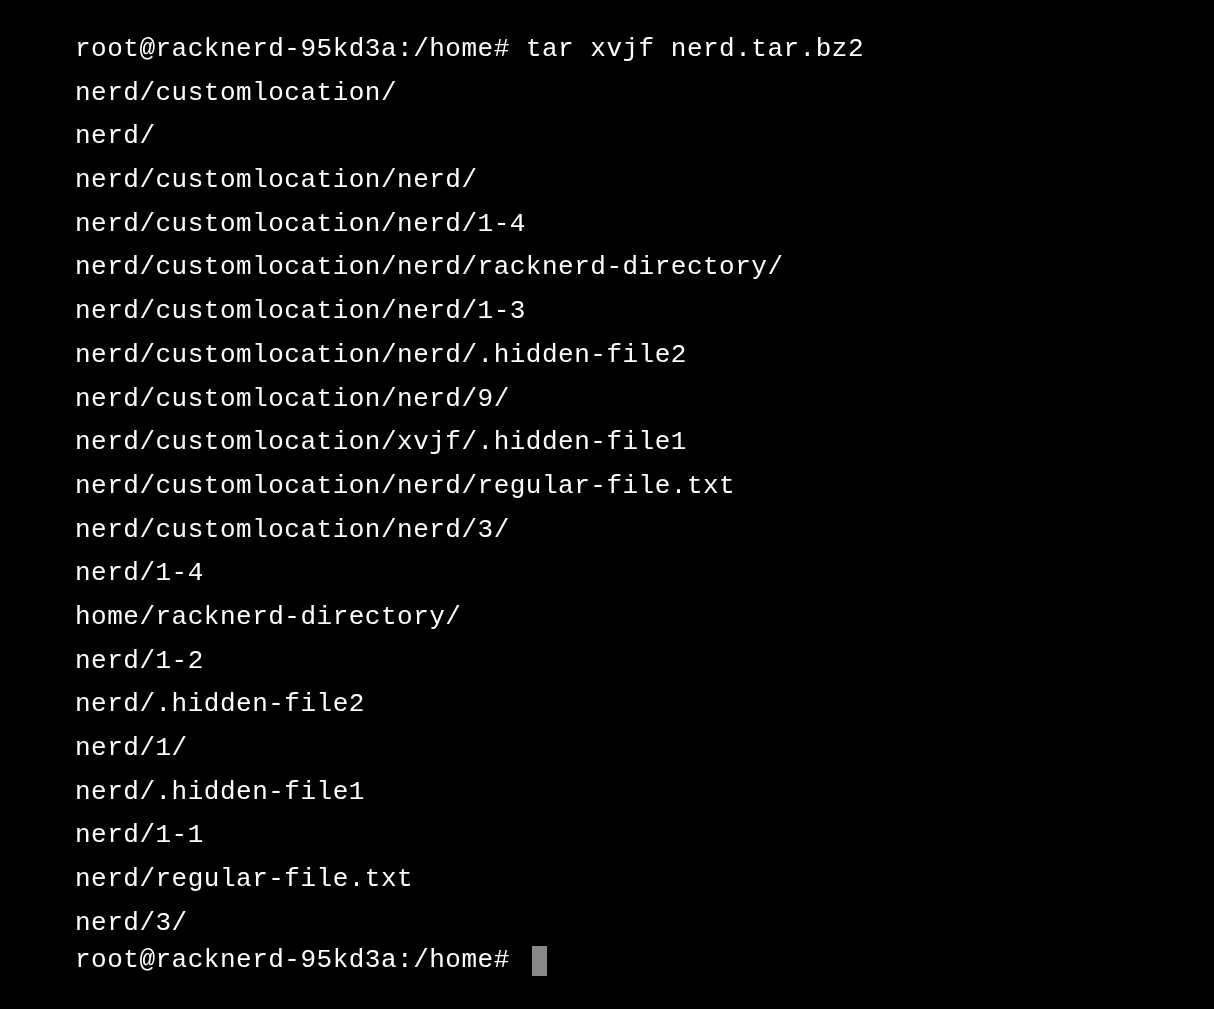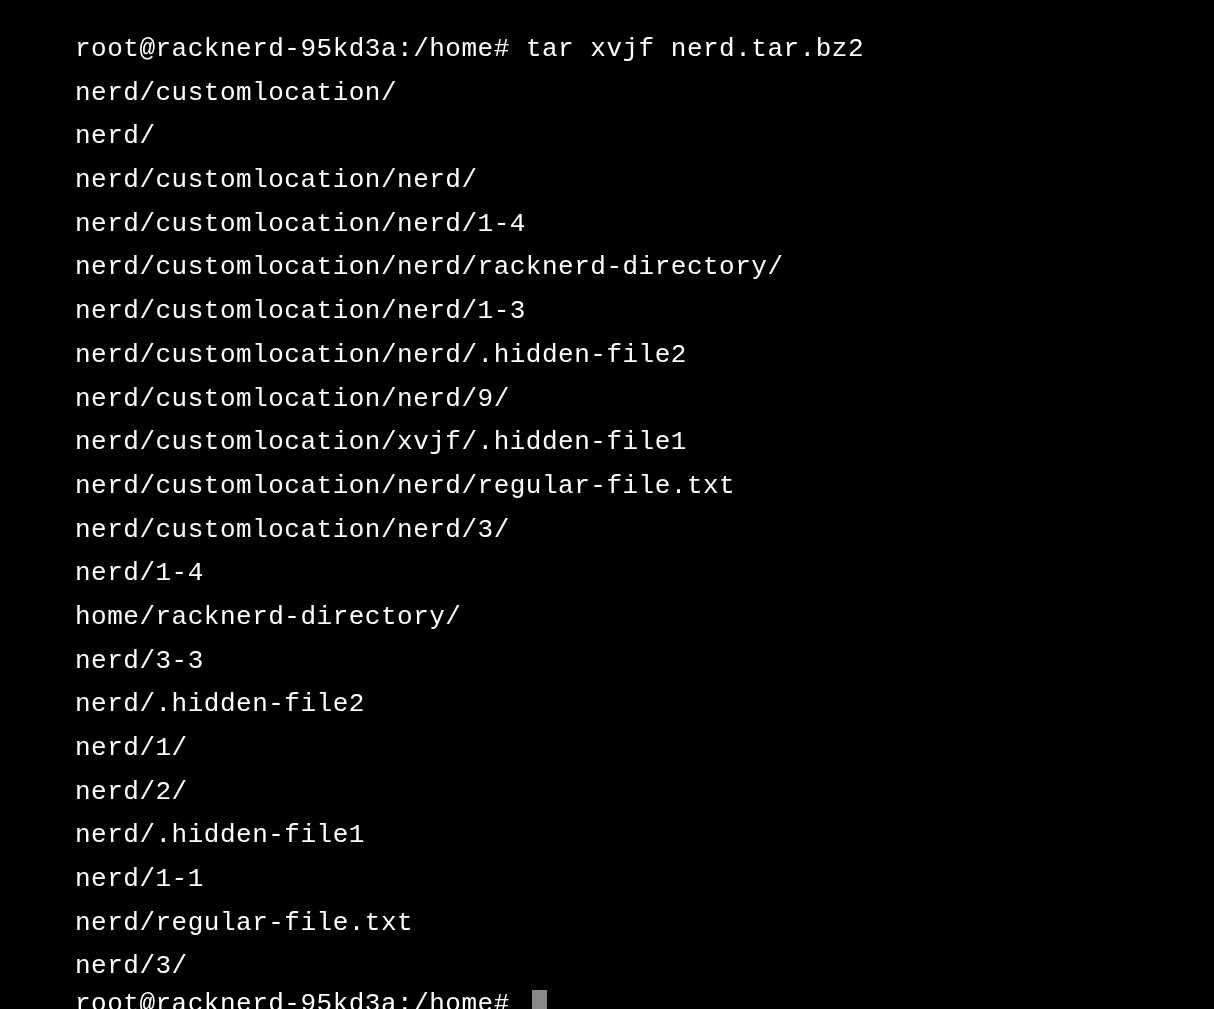--- a/index.html
+++ b/index.html
@@ -49,22 +49,21 @@
   <div class="terminal-line">nerd/customlocation/nerd/1-4</div>
   <div class="terminal-line">nerd/customlocation/nerd/racknerd-directory/</div>
   <div class="terminal-line">nerd/customlocation/nerd/1-3</div>
   <div class="terminal-line">nerd/customlocation/nerd/.hidden-file2</div>
   <div class="terminal-line">nerd/customlocation/nerd/9/</div>
   <div class="terminal-line">nerd/customlocation/xvjf/.hidden-file1</div>
   <div class="terminal-line">nerd/customlocation/nerd/regular-file.txt</div>
   <div class="terminal-line">nerd/customlocation/nerd/3/</div>
   <div class="terminal-line">nerd/1-4</div>
   <div class="terminal-line">home/racknerd-directory/</div>
-  <div class="terminal-line">nerd/3-3</div>
+  <div class="terminal-line">nerd/1-2</div>
   <div class="terminal-line">nerd/.hidden-file2</div>
   <div class="terminal-line">nerd/1/</div>
-  <div class="terminal-line">nerd/2/</div>
   <div class="terminal-line">nerd/.hidden-file1</div>
   <div class="terminal-line">nerd/1-1</div>
   <div class="terminal-line">nerd/regular-file.txt</div>
   <div class="terminal-line">nerd/3/</div>
   <div class="prompt-line"><span>root@racknerd-95kd3a:/home# </span><span class="cursor"></span></div>
 </div>
 
 </body></html>

